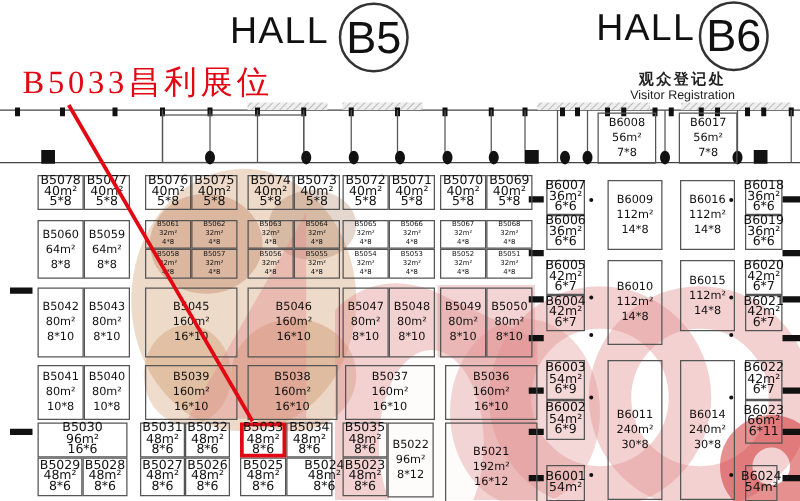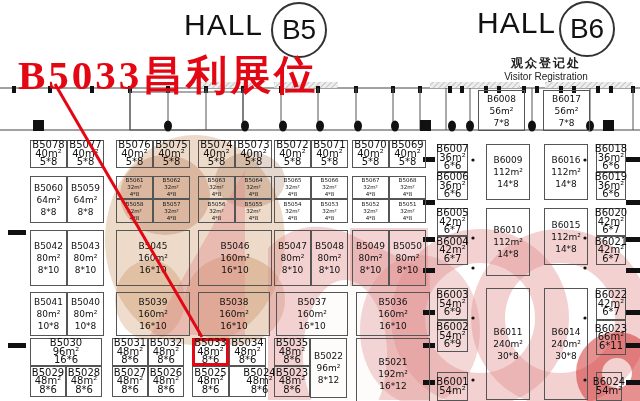--- a/index.html
+++ b/index.html
@@ -13,23 +13,23 @@
          flex-direction:column;align-items:center;justify-content:center;text-align:center;
          color:#111;background:transparent;}
   .booth.xs{font-size:5.5px;line-height:7px;}
   .booth.sm{font-size:10px;line-height:8.5px;}
   .booth.md{font-size:9px;line-height:12px;}
   .booth.hl{border:3px solid #e30613;z-index:6;}
   .hall-title{position:absolute;z-index:4;color:#111;font-family:"Liberation Sans",sans-serif;
               font-size:30px;letter-spacing:1px;}
   .hall-badge{position:absolute;z-index:4;width:52px;height:52px;border:2px solid #333;
               border-radius:50%;display:flex;align-items:center;justify-content:center;
-              font-family:"Liberation Sans",sans-serif;font-size:28px;color:#111;background:transparent;}
+              font-family:"Liberation Sans",sans-serif;font-size:36px;color:#111;background:transparent;}
   #annotation{position:absolute;left:18px;top:48px;z-index:5;color:#e30613;
-              font-family:"Liberation Serif",serif;font-weight:bold;font-size:41px;
+              font-family:"Liberation Serif",serif;font-weight:normal;font-size:26px;
               letter-spacing:3px;white-space:nowrap;}
   #visitor{position:absolute;left:488px;top:56px;width:116px;z-index:4;text-align:center;color:#222;}
   #visitor .zh{font-size:12px;font-weight:bold;letter-spacing:2px;line-height:14px;}
   #visitor .en{font-size:10px;line-height:13px;font-family:"Liberation Sans",sans-serif;}
   #redline{z-index:5;}
 </style>
 </head>
 <body>
 
 <div id="stage">

